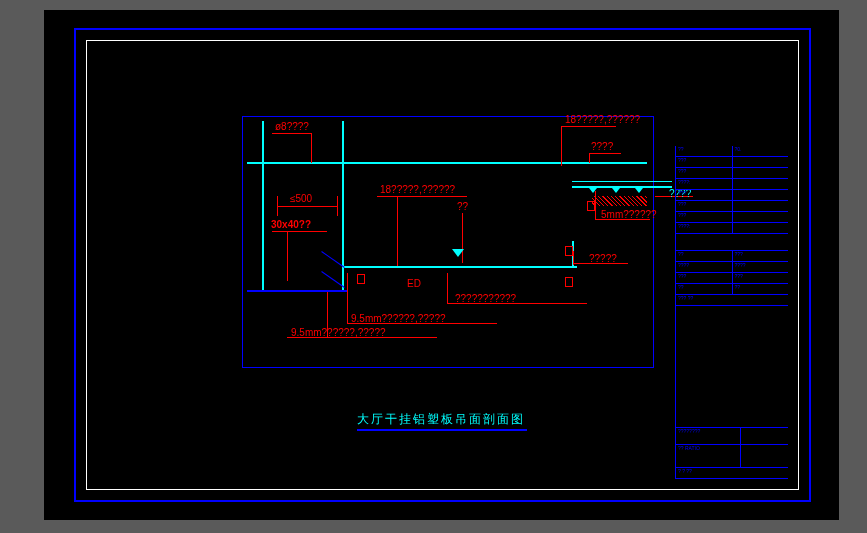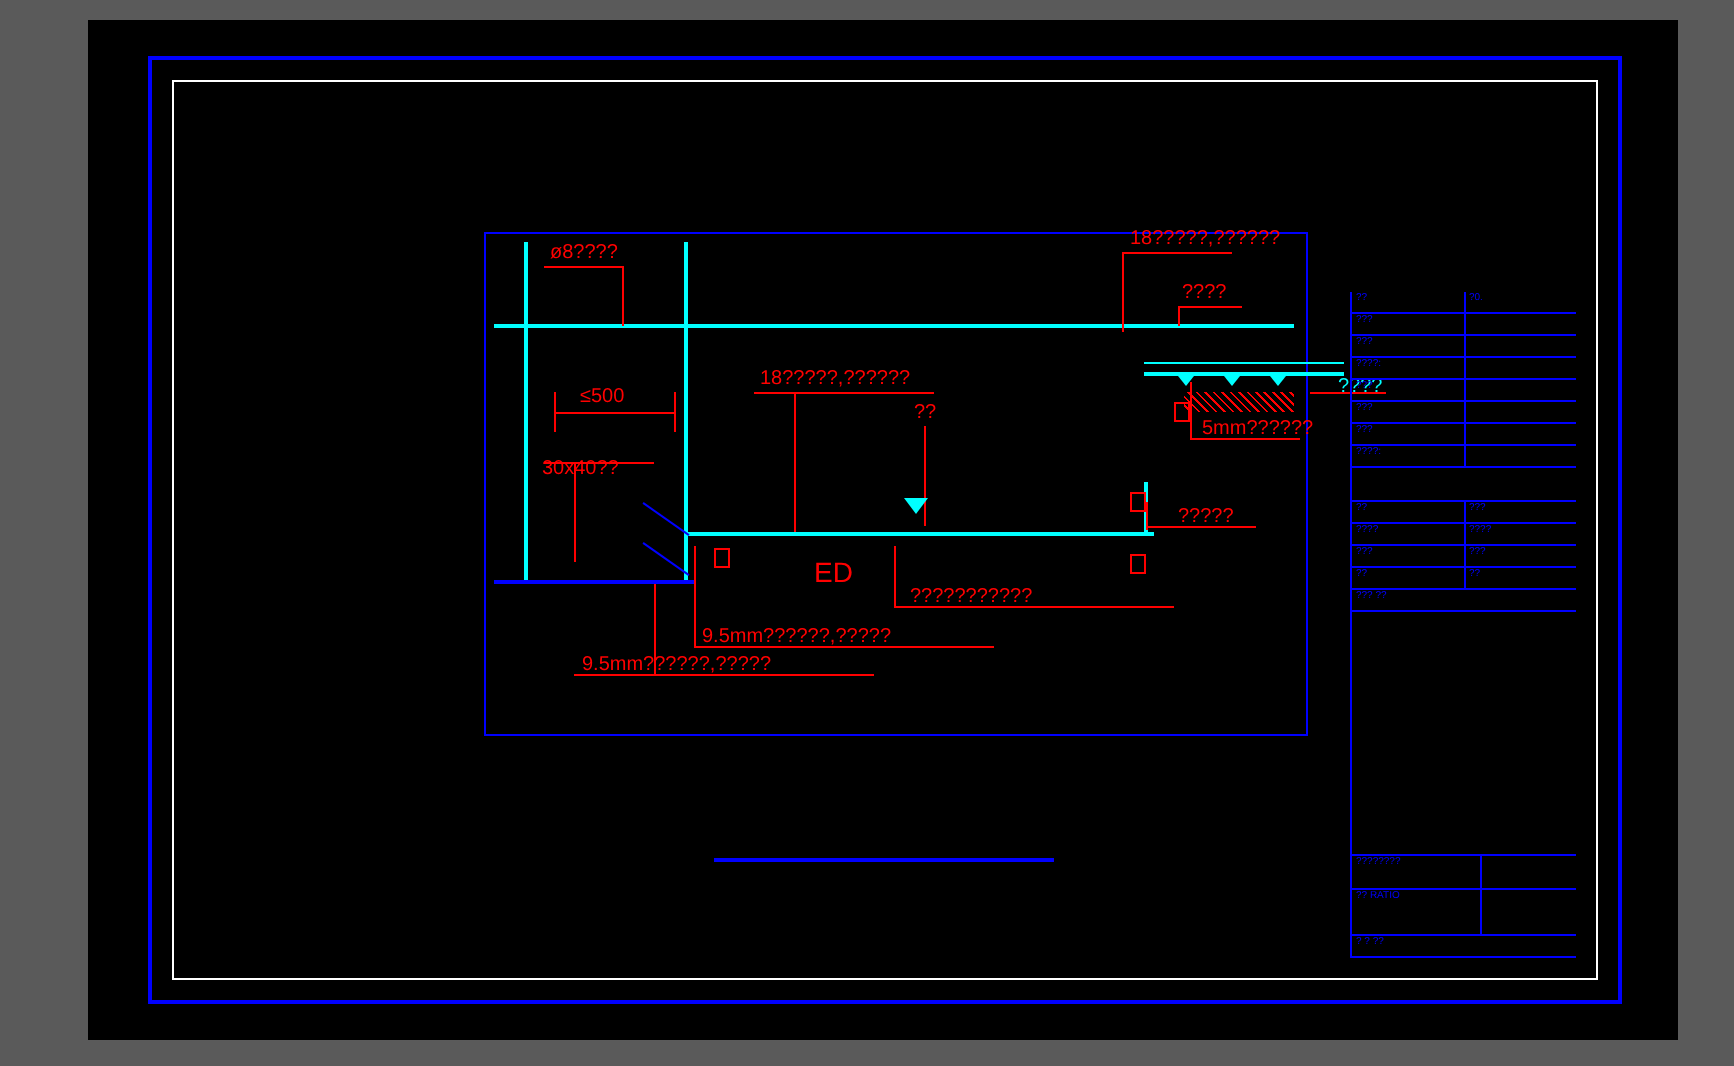--- a/index.html
+++ b/index.html
@@ -195,36 +195,37 @@
       <div class="tri" style="left:525px;top:147px;"></div>
       <div class="tri" style="left:548px;top:147px;"></div>
       <div class="tri" style="left:365px;top:208px;border-top-color:#00ffff;border-left-width:6px;border-right-width:6px;border-top-width:8px;"></div>
 
       <div class="blue-line" style="left:160px;top:249px;width:100px;height:2px;"></div>
       <div class="blue-line" style="left:232px;top:218px;width:28px;height:1px;transform:rotate(35deg);"></div>
       <div class="blue-line" style="left:232px;top:238px;width:28px;height:1px;transform:rotate(35deg);"></div>
 
       <div class="annotation" style="left:188px;top:80px;">ø8????</div>
       <div class="annotation" style="left:203px;top:152px;">≤500</div>
-      <div class="annotation" style="left:184px;top:188px;">30x40??</div>
+      <div class="annotation" style="left:184px;top:178px;font-weight:bold;">30x40??</div>
       <div class="annotation" style="left:293px;top:143px;">18?????,??????</div>
       <div class="annotation" style="left:370px;top:160px;">??</div>
       <div class="annotation" style="left:478px;top:73px;">18?????,??????</div>
       <div class="annotation" style="left:514px;top:168px;">5mm??????</div>
       <div class="annotation cyan" style="left:582px;top:147px;">????</div>
       <div class="annotation" style="left:502px;top:212px;">?????</div>
       <div class="annotation" style="left:368px;top:252px;">???????????</div>
       <div class="annotation" style="left:264px;top:272px;">9.5mm??????,?????</div>
       <div class="annotation" style="left:204px;top:286px;">9.5mm??????,?????</div>
-      <div class="annotation" style="left:320px;top:237px;color:#ff0000;font-size:14px;">ED</div>
+      <div class="annotation" style="left:320px;top:237px;color:#ff0000;font-size:10px;">ED</div>
 
       <div class="annotation" style="left:504px;top:100px;color:#ff0000;">????</div>
       <div class="leader-h" style="left:502px;top:112px;width:32px;"></div>
       <div class="leader" style="left:502px;top:112px;height:10px;"></div>
 
+      <div class="title-text">大厅干挂铝塑板吊面剖面图</div>
       <div class="title-underline"></div>
 
       <div class="title-block">
         <div id="tb-top">
             <div class="tb-row">
               <div class="tb-cell">??</div>
               <div class="tb-cell">?0.</div>
             </div>
             <div class="tb-row">
               <div class="tb-cell">???</div>

